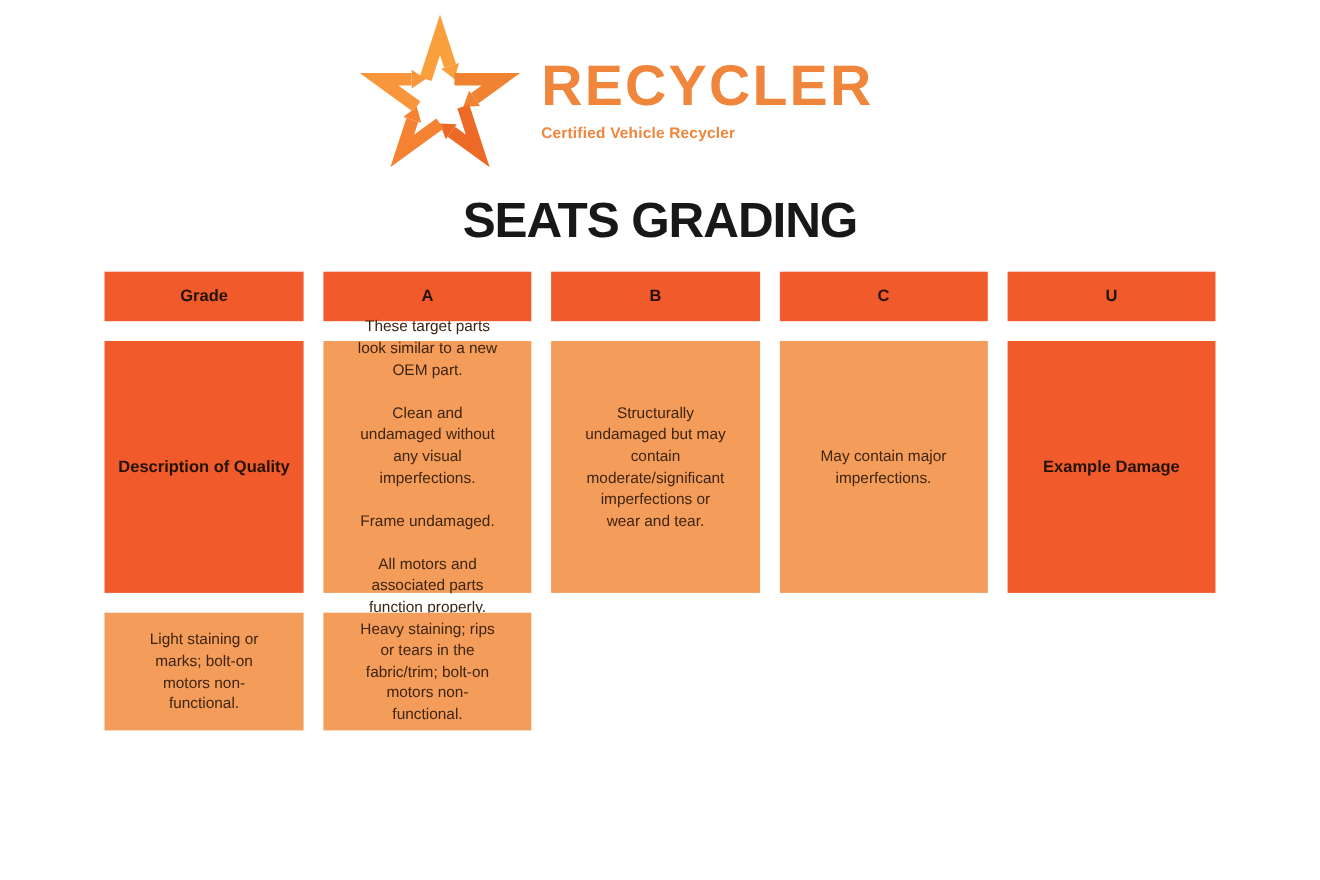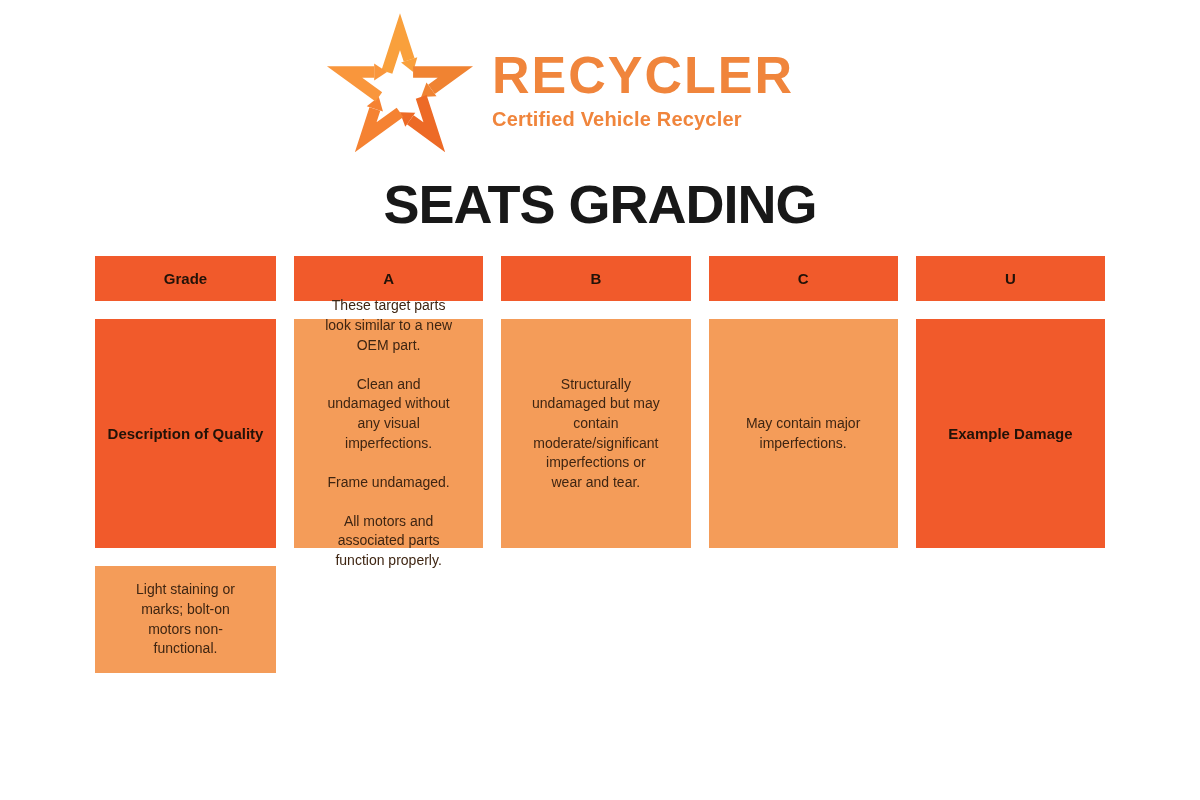--- a/index.html
+++ b/index.html
@@ -33,31 +33,31 @@
   .star-svg { width: 168px; height: 168px; flex: 0 0 auto; }
   .logo-text { margin-left: 8px; display: flex; flex-direction: column; }
   .brand {
     font-size: 52px;
     font-weight: 700;
     letter-spacing: 2px;
     color: var(--brand-orange);
     line-height: 1.05;
   }
   .tagline {
-    font-size: 20px;
+    font-size: 14px;
     font-weight: 700;
     color: var(--brand-orange);
     margin-top: 6px;
     letter-spacing: 0.2px;
   }
 
   
   .title {
     text-align: center;
-    font-size: 54px;
+    font-size: 45px;
     font-weight: 700;
     letter-spacing: -1px;
     color: var(--title-color);
     margin-top: 12px;
     line-height: 1.0;
   }
 
   
   .grading-table {
     width: 1010px;
@@ -129,15 +129,16 @@
 Clean and undamaged without any visual imperfections.
 
 Frame undamaged.
 
 All motors and associated parts function properly.</div>
     <div class="cell body">Structurally undamaged but may contain moderate/significant imperfections or wear and tear.</div>
     <div class="cell body">May contain major imperfections.</div>
 
     <div class="cell head">Example Damage</div>
     <div class="cell body">Light staining or marks; bolt-on motors non-functional.</div>
+    <div class="cell body">Heavy staining; rips or tears in the fabric/trim; bolt-on motors non-functional.</div>
   </div>
 
 </div>
 
 </body></html>

